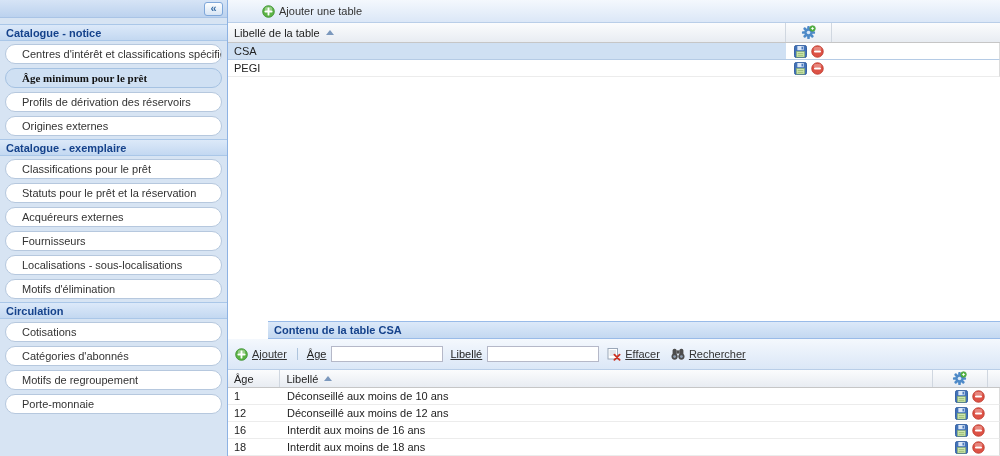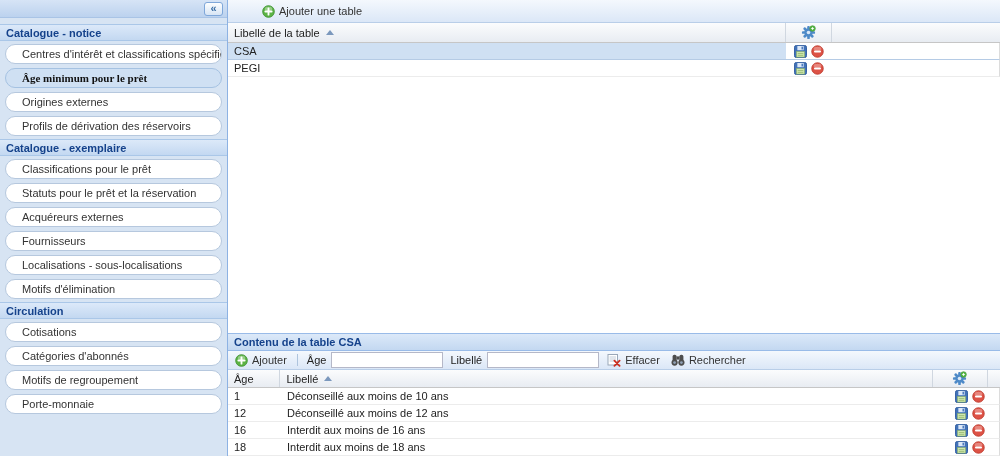--- a/index.html
+++ b/index.html
@@ -55,21 +55,21 @@
   
   .main { flex:1; display:flex; flex-direction:column; background:#fff; min-width:0; }
 
   .toolbar {
     display:flex; align-items:center; gap:5px;
     background:linear-gradient(#f4f8fd,#dbe7f7);
     border-bottom:1px solid #b9cee8;
     padding:0 4px; color:#333;
   }
   .toolbar.top { height:23px;padding-left:31px; }
-  .toolbar.bottom { height:19px; }
+  .toolbar.bottom { height:31px;text-decoration:underline; }
   .tb-btn {
     display:flex; align-items:center; gap:4px;
     background:transparent; border:0; cursor:pointer;
     font-family:"Liberation Sans", sans-serif; font-size:11px; color:#333;
     padding:1px 3px;
   }
   .tb-sep { width:1px; height:12px; background:#aec4dd; margin:0 2px; }
   .tb-label { color:#222; margin-left:2px; }
   .tb-input {
     width:112px; height:16px;
@@ -114,21 +114,21 @@
   .actions-cell { justify-content:center; gap:4px; padding:0 2px; }
   .icon-btn { display:inline-flex; background:none; border:0; padding:0; cursor:pointer; line-height:0; }
   .icon { display:inline-flex; line-height:0; }
 
   .spacer { flex:1; background:#fff; }
 
   .panel-header {
     height:18px; display:flex; align-items:center; padding:8px 6px;
     background:linear-gradient(#dce9f9,#c3d8f1);
     border-top:1px solid #99bbe8; border-bottom:1px solid #99bbe8;
-    color:var(--header-text,#15428b); font-weight:bold;
+    color:var(--header-text,#15428b); font-weight:bold;margin-left:40px;
   }
 </style>
 </head>
 <body>
 
 <div class="app">
 
   <aside class="sidebar">
     <div class="sidebar-topbar">
       <button class="collapse-btn">«</button>
@@ -139,24 +139,24 @@
       <span class="t">Catalogue - notice</span>
     </div>
     <div class="section-items">
             <button class="pill">
     <span class="t">Centres d'intérêt et classifications spécifiques</span>
   </button>
             <button class="pill selected">
     <span class="t">Âge minimum pour le prêt</span>
   </button>
             <button class="pill">
+    <span class="t">Profils de dérivation des réservoirs</span>
+  </button>
+            <button class="pill">
     <span class="t">Origines externes</span>
-  </button>
-            <button class="pill">
-    <span class="t">Profils de dérivation des réservoirs</span>
   </button>
           </div>
   </div>
         <div class="sidebar-section">
     <div class="section-header">
       <span class="t">Catalogue - exemplaire</span>
     </div>
     <div class="section-items">
             <button class="pill">
     <span class="t">Classifications pour le prêt</span>

